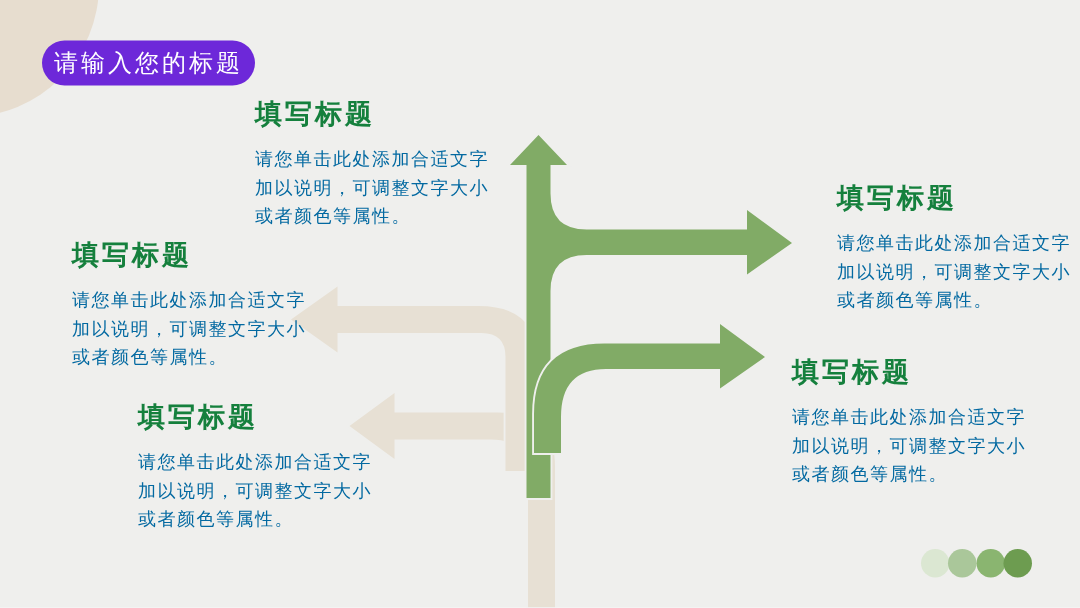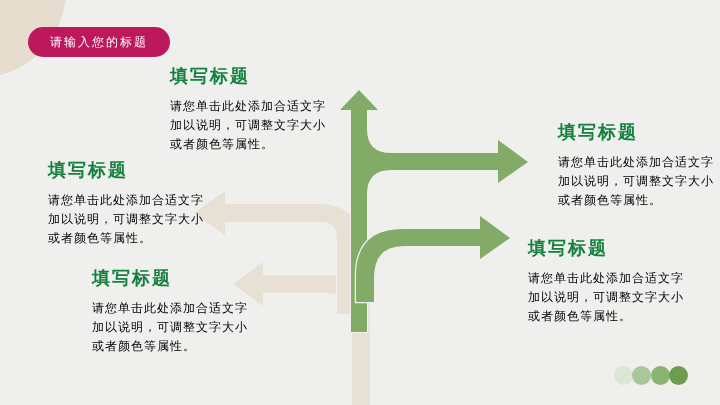--- a/index.html
+++ b/index.html
@@ -15,42 +15,42 @@
     left:-110px;top:-98px;
     width:176px;height:176px;
     border-radius:50%;
     background:#e7ddcf;
   }
   .title-pill{
     position:absolute;
     left:28px;top:27px;
     width:142px;height:30px;
     border-radius:15px;
-    background:#be185d;
+    background:#6d28d9;
     color:#ffffff;
-    font-size:12px;
+    font-size:16px;
     letter-spacing:2px;
     display:flex;align-items:center;justify-content:center;
   }
   .diagram{
     position:absolute;left:0;top:0;width:720px;height:405px;
   }
   .block{position:absolute;width:185px;}
   .block h3{
     margin:0 0 9px 0;
     font-size:18px;
     font-weight:600;
     color:#15803d;
     letter-spacing:2px;
   }
   .block p{
     margin:0;
     font-size:12px;
     line-height:19px;
-    color:#000000;
+    color:#0369a1;
     letter-spacing:1px;
     white-space:nowrap;
   }
   .b-top{left:170px;top:64px;}
   .b-left{left:48px;top:158px;}
   .b-bottom-left{left:92px;top:266px;}
   .b-right-upper{left:558px;top:120px;}
   .b-right-lower{left:528px;top:236px;}
   .dots{
     position:absolute;

